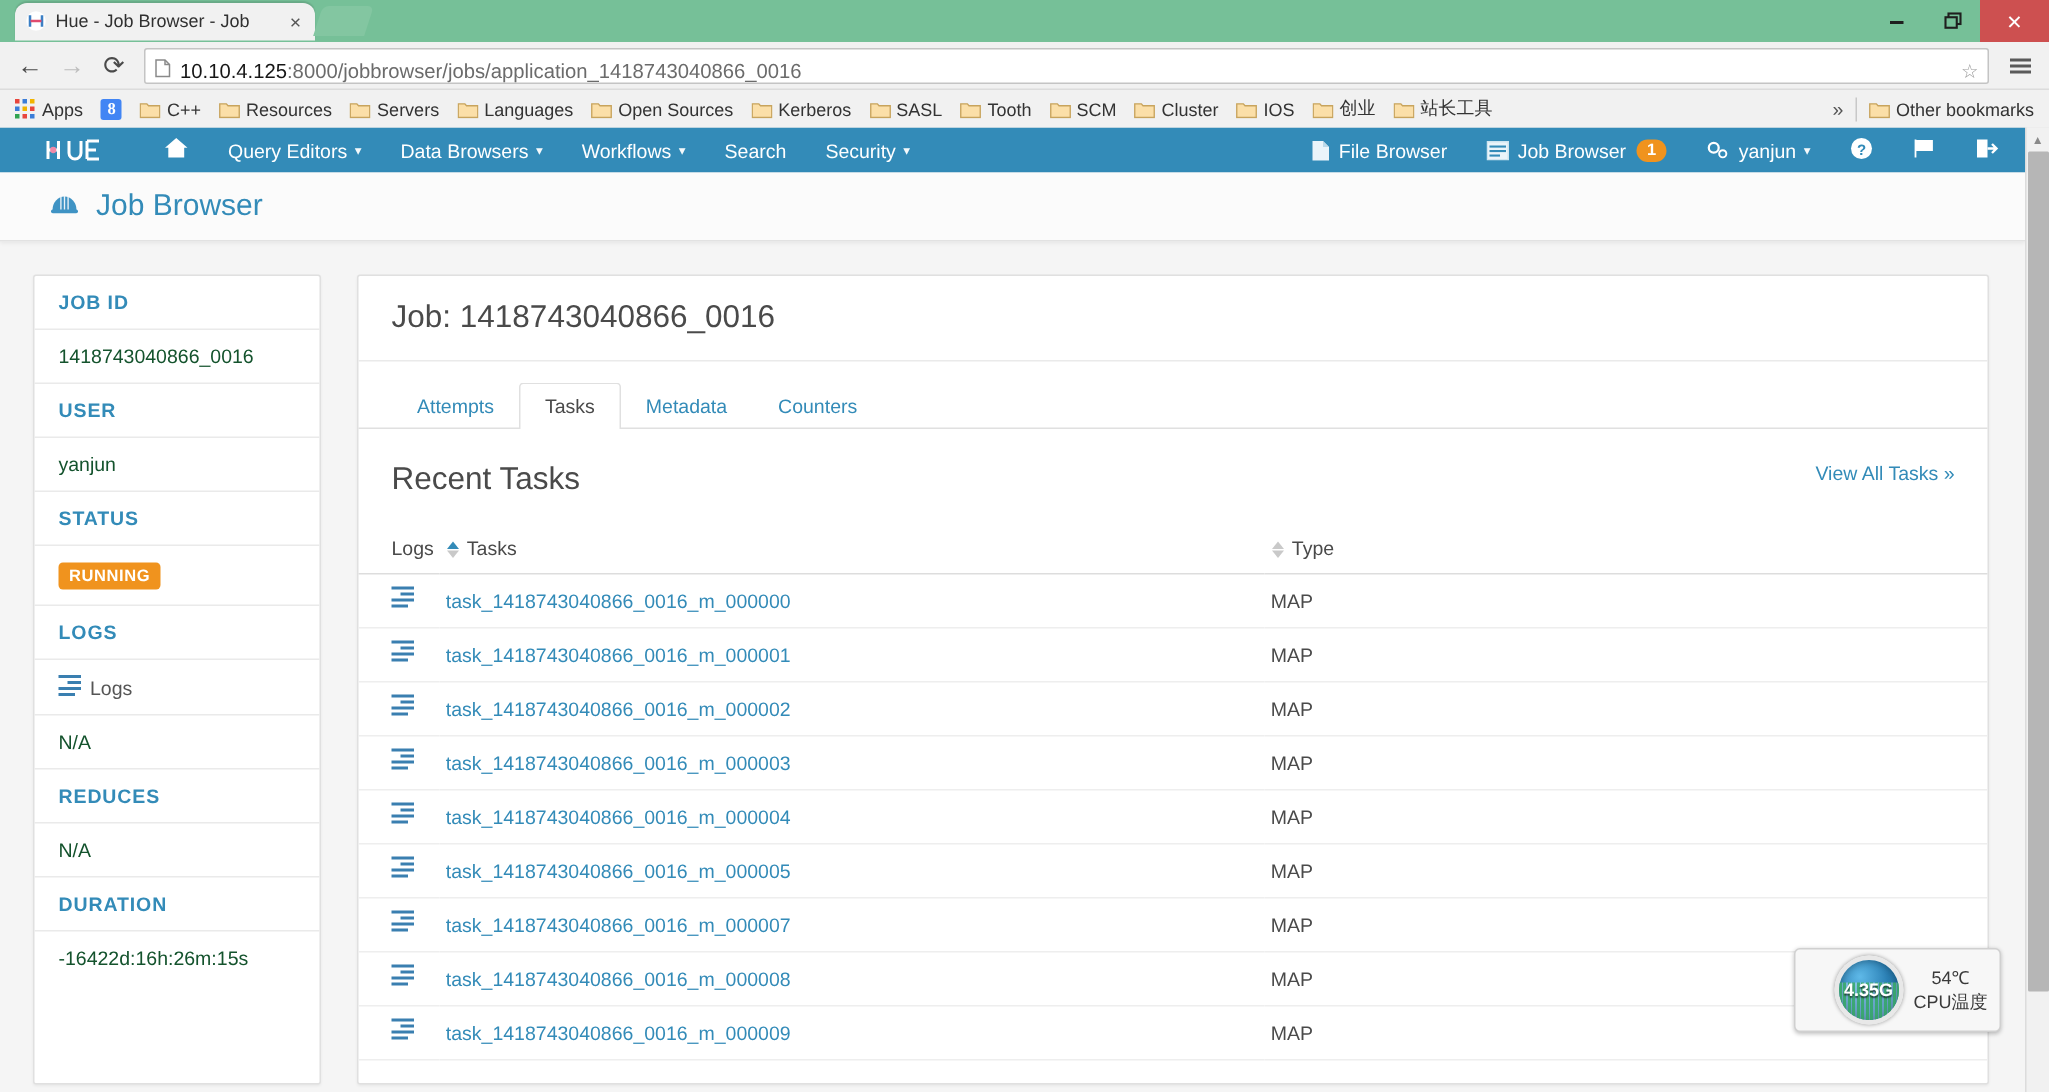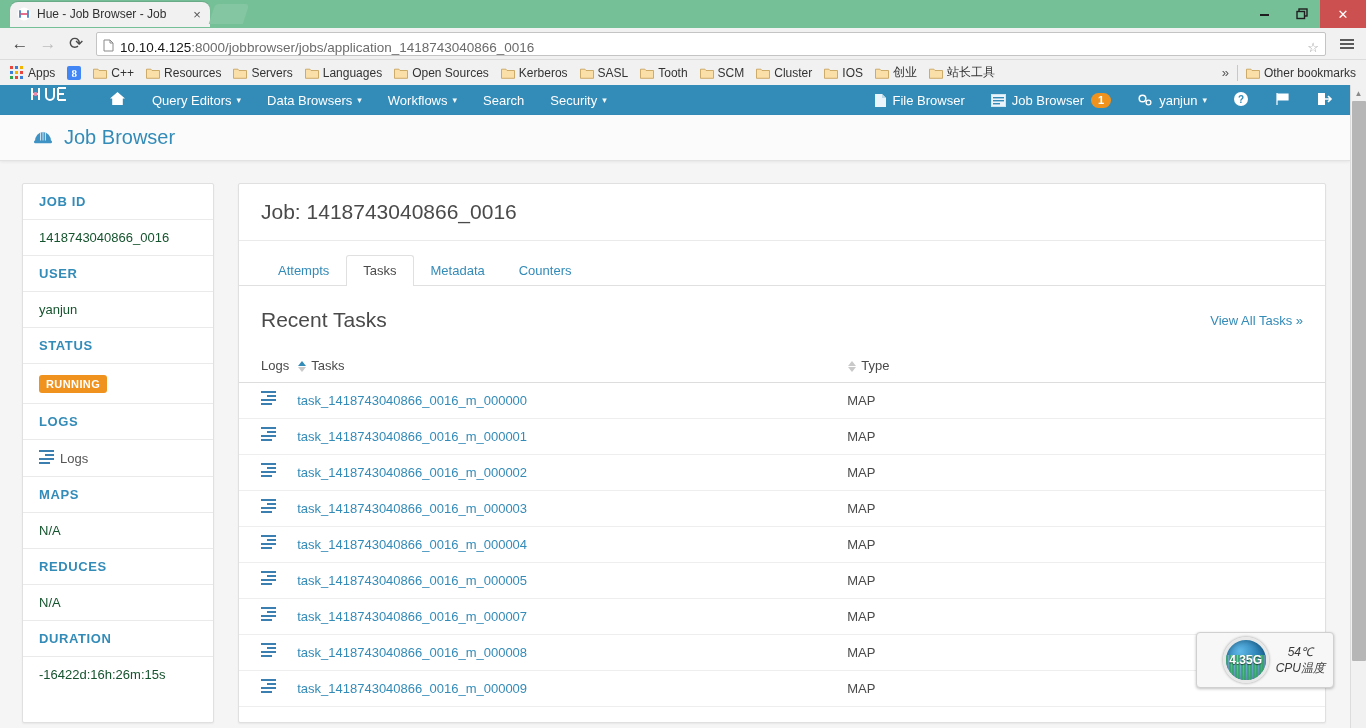--- a/index.html
+++ b/index.html
@@ -93,21 +93,21 @@
 
   
   .viewport {
     position: absolute; left: 0; top: 85px; width: 1366px; height: 643px;
     background: #f1f1f1; overflow: hidden;
   }
   .page { width: 1350px; height: 643px; background: #f5f5f5; position: relative; }
 
   
   .hue-nav {
-    height: 30px; background: #338bb8; display: flex; align-items: flex-start;
+    height: 30px; background: #338bb8; display: flex; align-items: center;
     color: #fff; font-size: 13px; padding-left: 6px;
   }
   .hue-logo {
     font-family: "DejaVu Sans", sans-serif; font-size: 17px; letter-spacing: -1px;
     color: #fff; padding: 0 16px 0 22px; font-weight: 500; display: flex; align-items: center;
   }
   .hue-item {
     padding: 0 13px; height: 30px; display: flex; align-items: center;
     color: #ffffff; cursor: pointer; font-size: 13px; white-space: nowrap;
   }
@@ -172,21 +172,21 @@
   .tab-item {
     padding: 7px 16px; font-size: 13px; color: #338bb8; cursor: pointer;
     border: 1px solid transparent; border-bottom: none; position: relative; top: 1px;
     border-radius: 3px 3px 0 0; line-height: 16px;
   }
   .tab-item.active {
     color: #4a4a4a; background: #fff; border-color: #e0e0e0; border-bottom-color: #fff;
   }
 
   .section-head {
-    display: flex; align-items: center; padding: 22px 22px 0 22px; gap: 11px;
+    display: flex; align-items: flex-start; padding: 22px 22px 0 22px; gap: 11px;
   }
   .section-head h2 { font-size: 21px; font-weight: 400; color: #4a4a4a; }
   .view-all { margin-left: auto; font-size: 13px; color: #338bb8; cursor: pointer; }
 
   table.tasks { width: 100%; border-collapse: collapse; margin-top: 20px; }
   table.tasks th {
     text-align: left; font-size: 13px; color: #4a4a4a; font-weight: normal;
     padding: 6px 4px 9px 0; border-bottom: 1px solid #dddddd;
   }
   table.tasks th.c-logs { width: 44px; padding-left: 22px; }
@@ -236,21 +236,21 @@
   }
   .gauge .bars {
     position: absolute; left: 0; bottom: 0; width: 100%; height: 62%;
     background: repeating-linear-gradient(to right, #3fae6a 0 2px, rgba(255,255,255,.35) 2px 3px);
     opacity: .85;
   }
   .gauge .gval {
     position: relative; z-index: 2; color: #fff; font-size: 12px; font-weight: bold;
     text-shadow: 0 1px 1px rgba(0,0,0,.6);
   }
-  .cpu-text { margin-left: 7px; text-align: center; font-size: 12px; color: #3a3a3a; line-height: 16px; font-style: italic; }
+  .cpu-text { margin-left: 7px; text-align: center; font-size: 12px; color: #3a3a3a; line-height: 16px; }
 </style>
 </head>
 <body>
 
 <div class="browser">
 
   <div class="titlebar">
     <div class="tabstrip">
       <div class="tab">
         <span class="favicon">
@@ -582,23 +582,20 @@
                       <i class="a"></i>
                       <i class="b"></i>
                       <i class="c"></i>
                       <i class="d"></i>
                     </span>
                   </span>
                   <span>Logs</span>
                 </span>
               </div>
               <div class="sb-row">
-                <div class="sb-label">MAPS</div>
-              </div>
-              <div class="sb-row">
                 <div class="sb-value">N/A</div>
               </div>
               <div class="sb-row">
                 <div class="sb-label">REDUCES</div>
               </div>
               <div class="sb-row">
                 <div class="sb-value">N/A</div>
               </div>
               <div class="sb-row">
                 <div class="sb-label">DURATION</div>

